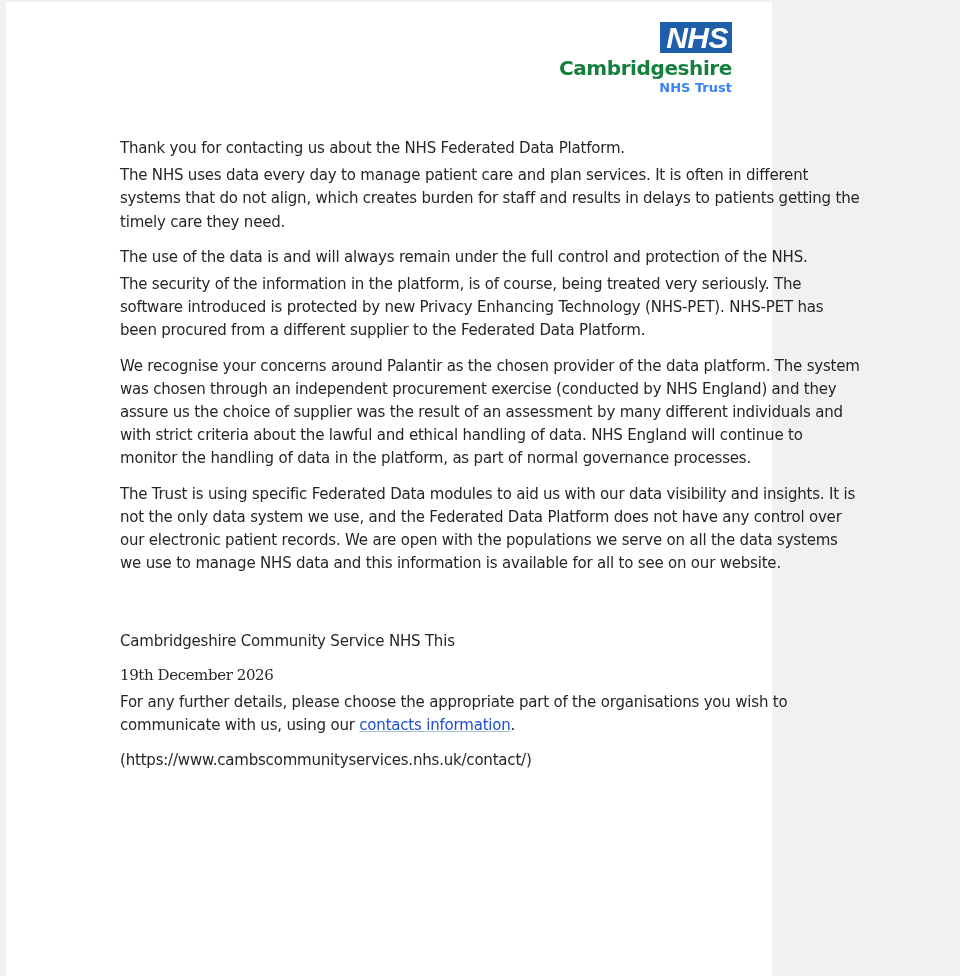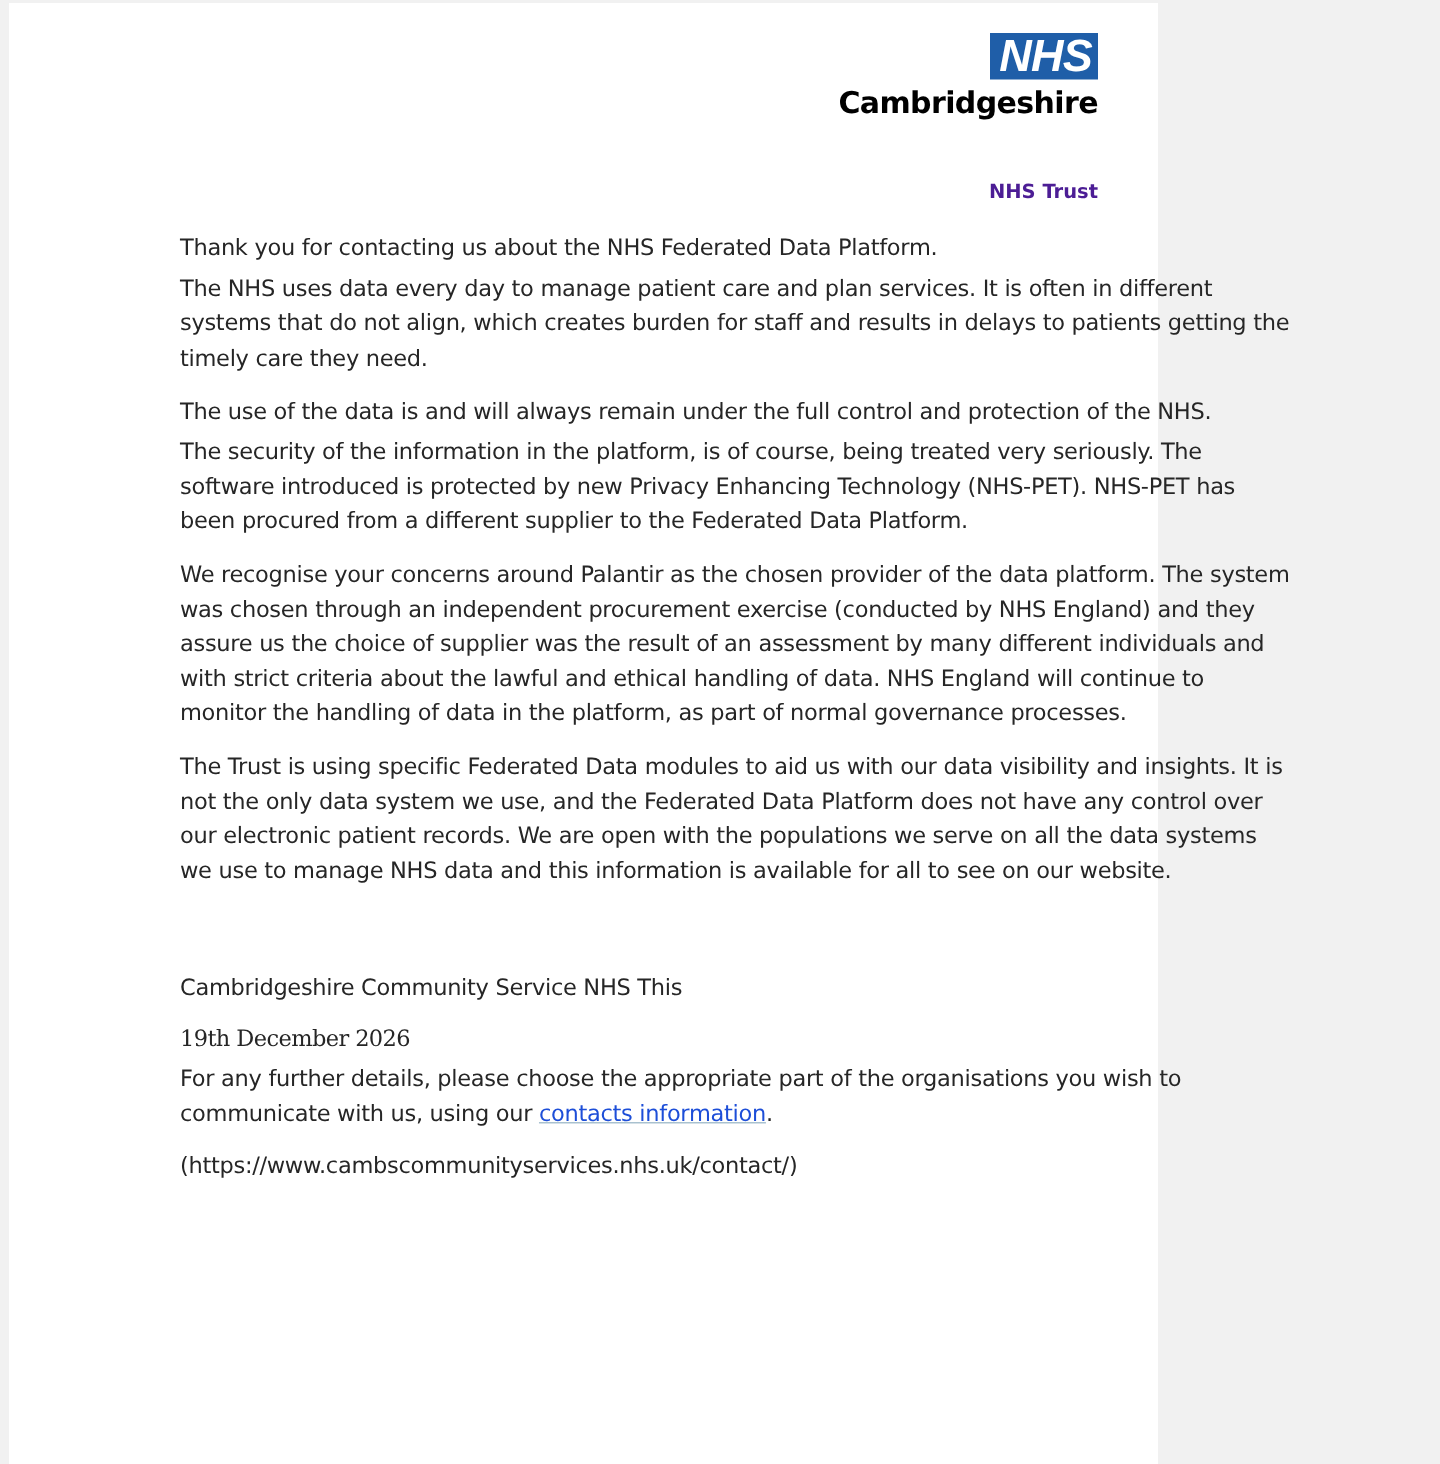--- a/index.html
+++ b/index.html
@@ -16,29 +16,29 @@
     .logo {
       position: absolute; right: 40px; top: 20px; text-align: right;
     }
     .nhs-box {
       display: inline-block; background: #1f5ea8; color: #fff;
       font-family: "Liberation Sans", sans-serif; font-weight: bold; font-style: italic;
       font-size: 30px; line-height: 31px; padding: 0 4px 0 6px; letter-spacing: -0.5px;
     }
     .org-line {
       font-family: "DejaVu Sans", sans-serif; font-weight: bold;
-      font-size: 20px; line-height: 23px; color: #000000; letter-spacing: -0.4px;
+      font-size: 20px; line-height: 23px; color: #15803d; letter-spacing: -0.4px;
     }
     .org-line.first { margin-top: 4px; }
     .trust-line {
       font-family: "DejaVu Sans", sans-serif; font-weight: bold;
-      font-size: 13px; line-height: 16px; color: #4c1d95; margin-top: 41px;
+      font-size: 13px; line-height: 16px; color: #3b82f6;
     }
     .body {
-      position: absolute; left: 114px; top: 152px; width: 740px;
+      position: absolute; left: 114px; top: 135px; width: 740px;
       font-size: 15px; line-height: 23.2px; letter-spacing: -0.2px;
     }
     .body p { margin: 0; }
     .gap-s { margin-top: 4px !important; }
     .gap-m { margin-top: 12px !important; }
     .gap-l { margin-top: 55px !important; }
     .date {
       font-family: "DejaVu Serif", "Liberation Serif", serif;
       font-size: 15px; margin-top: 10px !important; letter-spacing: -0.4px;
     }

